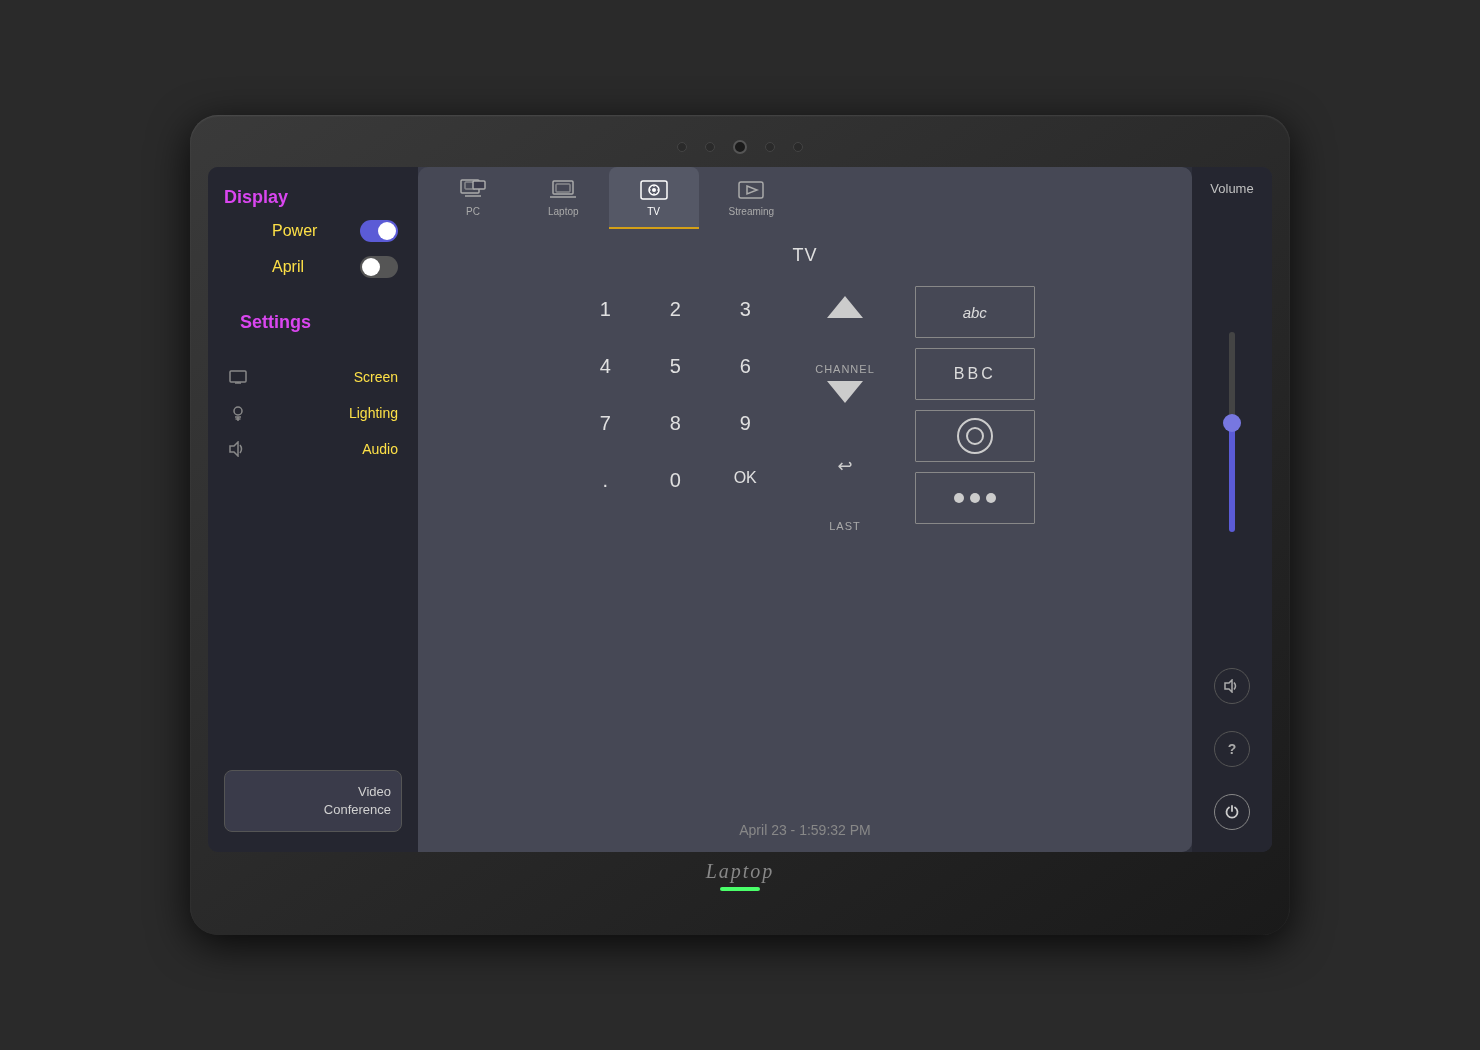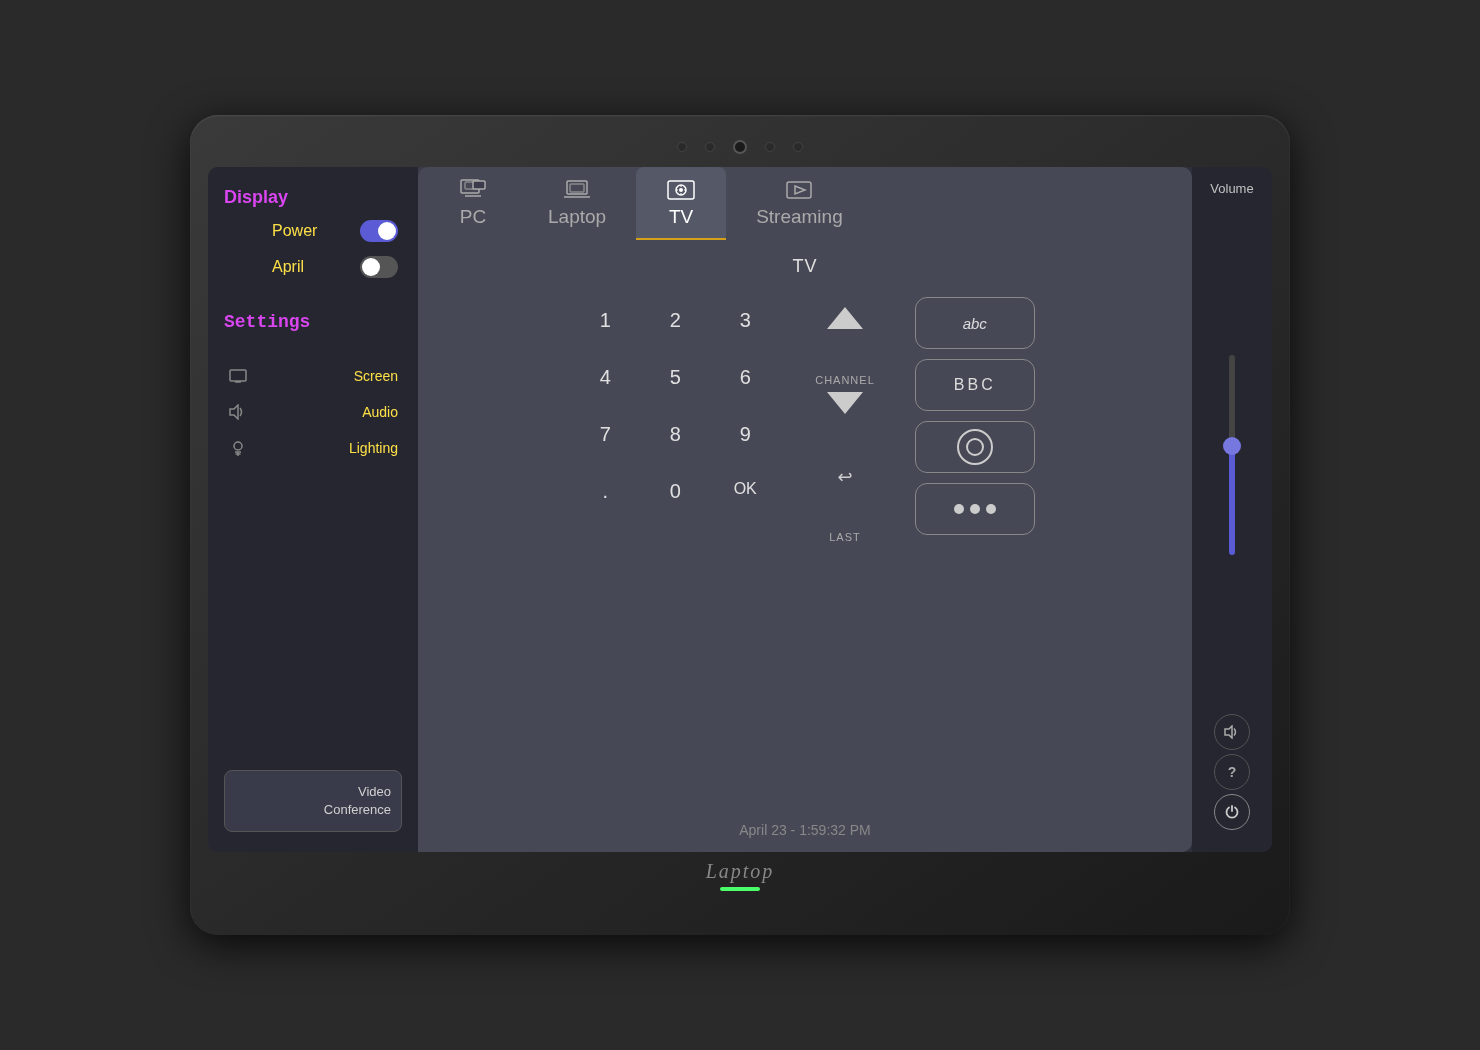--- a/index.html
+++ b/index.html
@@ -101,22 +101,21 @@
       width: 18px; height: 18px;
       background: white;
       border-radius: 50%;
       top: 2px;
       transition: left 0.2s;
     }
     .toggle.on::after { left: 18px; }
     .toggle.off::after { left: 2px; }
 
     .settings-divider {
-      margin: 20px 0 14px;
-      font-family: Liberation Mono, monospace;
+      margin: 20px 16px 14px;
     }
 
     .settings-item {
       display: flex;
       align-items: center;
       gap: 10px;
       padding: 8px 4px;
       color: #fde047;
       font-size: 14px;
       cursor: pointer;
@@ -161,21 +160,21 @@
       padding: 0 10px;
       gap: 0;
     }
 
     .tab {
       display: flex;
       flex-direction: column;
       align-items: center;
       padding: 12px 30px 10px;
       color: #aaa;
-      font-size: 19px;
+      font-size: 10px;
       cursor: pointer;
       border-bottom: 2px solid transparent;
       gap: 5px;
       justify-content: center;
     }
 
     .tab.active {
       color: #fff;
       border-bottom: 2px solid #d4a017;
       background: #555866;
@@ -293,21 +292,21 @@
       display: flex;
       flex-direction: column;
       gap: 10px;
     }
 
     .ch-btn {
       width: 120px;
       height: 52px;
       background: transparent;
       border: 1.5px solid #888;
-      border-radius: 12px;
+      border-radius: 1px;
       display: flex;
       align-items: center;
       justify-content: center;
       cursor: pointer;
     }
 
     
     .cbs-eye {
       width: 36px; height: 36px;
       border: 2px solid #ccc;
@@ -340,21 +339,21 @@
     }
 
     
     .right-sidebar {
       width: 80px;
       background: #252630;
       display: flex;
       flex-direction: column;
       align-items: center;
       padding: 14px 0;
-      gap: 0;
+      gap: 23px;
     }
 
     .volume-label {
       color: #c0c0c0;
       font-size: 13px;
       font-weight: 500;
     }
 
     .volume-slider-wrap {
       flex: 1;
@@ -476,38 +475,38 @@
             <rect x="1" y="1" width="16" height="11" rx="1" stroke="#888" stroke-width="1.5" fill="none"></rect>
             <line x1="6" y1="13" x2="12" y2="13" stroke="#888" stroke-width="1.5"></line>
             <line x1="9" y1="12" x2="9" y2="13" stroke="#888" stroke-width="1.5"></line>
           </svg>
         </div>
         <span>Screen</span>
       </div>
 
       <div class="settings-item">
         <div class="settings-item-icon">
-          <svg width="18" height="16" viewBox="0 0 18 16" fill="none">
-            <polygon points="1,5 5,5 9,1 9,15 5,11 1,11" stroke="#888" stroke-width="1.5" fill="none"></polygon>
-            <path d="M11 4 Q14 8 11 12" stroke="#888" stroke-width="1.5" fill="none"></path>
-          </svg>
-        </div>
-        <span>Audio</span>
-      </div>
-
-      <div class="settings-item">
-        <div class="settings-item-icon">
           <svg width="18" height="18" viewBox="0 0 18 18" fill="none">
             <circle cx="9" cy="7" r="4" stroke="#888" stroke-width="1.5" fill="none"></circle>
             <line x1="9" y1="13" x2="9" y2="17" stroke="#888" stroke-width="1.5"></line>
             <line x1="6" y1="13" x2="12" y2="13" stroke="#888" stroke-width="1.5"></line>
             <line x1="6.5" y1="15" x2="11.5" y2="15" stroke="#888" stroke-width="1.5"></line>
           </svg>
         </div>
         <span>Lighting</span>
+      </div>
+
+      <div class="settings-item">
+        <div class="settings-item-icon">
+          <svg width="18" height="16" viewBox="0 0 18 16" fill="none">
+            <polygon points="1,5 5,5 9,1 9,15 5,11 1,11" stroke="#888" stroke-width="1.5" fill="none"></polygon>
+            <path d="M11 4 Q14 8 11 12" stroke="#888" stroke-width="1.5" fill="none"></path>
+          </svg>
+        </div>
+        <span>Audio</span>
       </div>
 
       <div style="flex:1"></div>
       <div class="video-conf-btn">
         Video<br>Conference
       </div>
     </div>
 
     <div class="main-content">
 

